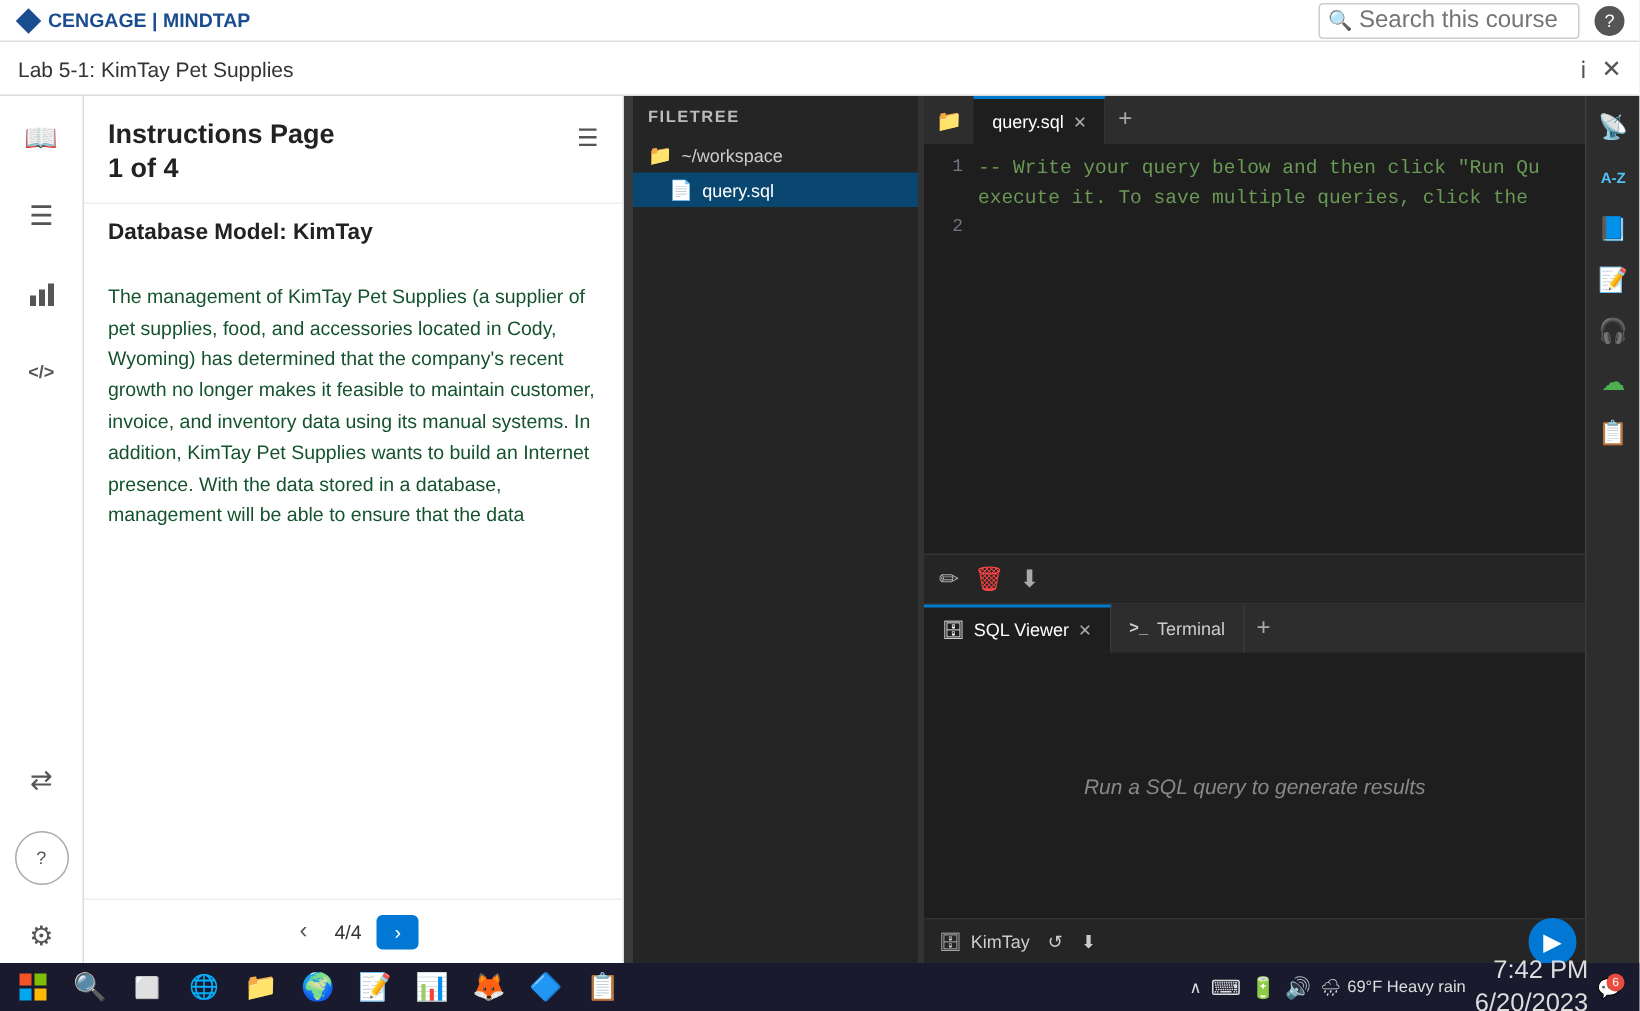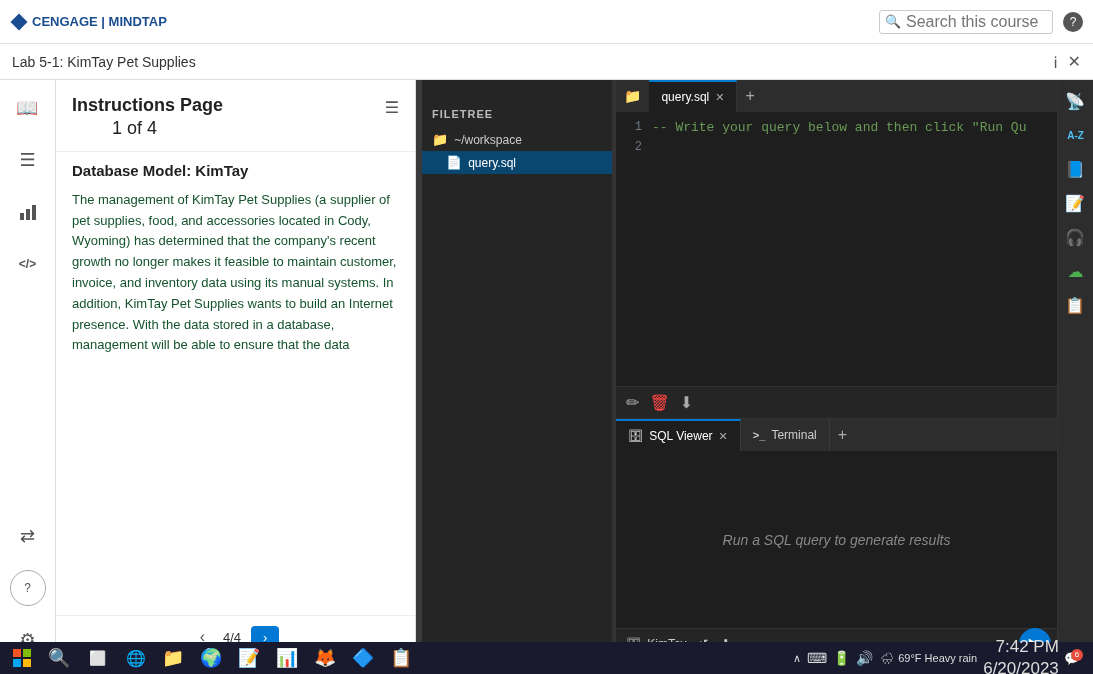--- a/index.html
+++ b/index.html
@@ -1,21 +1,21 @@
 <!DOCTYPE html>
 <html><head>
   <meta charset="utf-8">
   <style>
     * { box-sizing: border-box; margin: 0; padding: 0; }
     body { font-family: Arial, sans-serif; font-size: 13px; background: #f0f0f0; width: 1093px; height: 674px; overflow: hidden; }
 
     
     #top-bar {
       display: flex; align-items: center; justify-content: space-between;
-      background: #fff; height: 44px; border-bottom: 1px solid #ddd;
+      background: #fff; height: 28px; border-bottom: 1px solid #ddd;
       padding: 0 10px;
     }
     #top-bar-left { display: flex; align-items: center; gap: 6px; }
     .cengage-logo { display: flex; align-items: center; gap: 4px; font-weight: bold; font-size: 13px; color: #1a4d8f; }
     #top-bar-right { display: flex; align-items: center; gap: 10px; }
     .search-box { display: flex; align-items: center; gap: 4px; border: 1px solid #ccc; border-radius: 3px; padding: 2px 6px; }
     .search-box input { border: none; outline: none; font-size: 16px; width: 140px; }
     .help-btn { width: 20px; height: 20px; border-radius: 50%; background: #555; color: #fff; border: none; cursor: pointer; font-size: 12px; display: flex; align-items: center; justify-content: center; }
 
     
@@ -44,21 +44,21 @@
       width: 360px; background: #fff; border-right: 1px solid #ddd;
       display: flex; flex-direction: column; overflow: hidden;
     }
     #instructions-header {
       padding: 14px 16px 10px 16px; border-bottom: 1px solid #eee;
       display: flex; justify-content: space-between; align-items: flex-start;
     }
     #instructions-title { font-size: 18px; font-weight: bold; color: #222; line-height: 1.3; }
     .hamburger-icon { font-size: 16px; color: #555; cursor: pointer; margin-top: 4px; }
     #instructions-body { flex: 1; overflow-y: auto; padding: 10px 16px; }
-    #instructions-body h2 { font-size: 15px; font-weight: bold; color: #222; margin-bottom: 11px; }
+    #instructions-body h2 { font-size: 15px; font-weight: bold; color: #222; margin-bottom: 25px; }
     #instructions-body p { font-size: 13px; color: #14532d; line-height: 1.6; }
     #instructions-footer {
       display: flex; align-items: center; justify-content: center; gap: 10px;
       padding: 8px; border-top: 1px solid #eee; background: #fff;
     }
     .nav-btn { 
       border: none; background: none; cursor: pointer; padding: 4px 8px;
       color: #555; font-size: 16px;
     }
     .nav-btn-active {
@@ -71,21 +71,21 @@
     #editor-area { flex: 1; display: flex; flex-direction: column; background: #1e1e1e; }
 
     
     #filetree-editor { display: flex; flex: 1; overflow: hidden; }
     #filetree {
       width: 190px; background: #252526; color: #ccc; font-size: 12px;
       display: flex; flex-direction: column;
     }
     #filetree-header {
       padding: 8px 10px; font-size: 11px; font-weight: bold; color: #bbb;
-      text-transform: uppercase; letter-spacing: 1px; margin-top: 20px;
+      text-transform: uppercase; letter-spacing: 1px;
     }
     .filetree-item { display: flex; align-items: center; gap: 6px; padding: 4px 10px; cursor: pointer; }
     .filetree-item.selected { background: #094771; color: #fff; }
     .ft-icon { font-size: 13px; }
 
     
     #editor-container { flex: 1; display: flex; flex-direction: column; }
     #editor-tabs {
       display: flex; align-items: center; background: #2d2d2d; height: 32px; gap: 0;
     }
@@ -223,21 +223,21 @@
     <div class="left-icon" style="font-size:12px;font-weight:bold;color:#555;">&lt;/&gt;</div>
     <div class="left-icon left-icon-bottom">⇄</div>
     <div class="left-icon" style="border:1px solid #aaa;border-radius:50%;font-size:12px;">?</div>
     <div class="left-icon">⚙</div>
   </div>
 
   <div id="instructions-panel">
     <div id="instructions-header">
       <div>
         <div id="instructions-title">Instructions Page</div>
-        <div id="instructions-title" style="font-size:18px;font-weight:normal;color:#222;margin-left:40px;">1 of 4</div>
+        <div id="instructions-title" style="font-size:18px;font-weight:bold;color:#222;">1 of 4</div>
       </div>
       <div class="hamburger-icon">☰</div>
     </div>
     <div id="instructions-body">
       <h2>Database Model: KimTay</h2>
       <p>The management of KimTay Pet Supplies (a supplier of pet supplies, food, and accessories located in Cody, Wyoming) has determined that the company's recent growth no longer makes it feasible to maintain customer, invoice, and inventory data using its manual systems. In addition, KimTay Pet Supplies wants to build an Internet presence. With the data stored in a database, management will be able to ensure that the data</p>
     </div>
     <div id="instructions-footer">
       <button class="nav-btn">‹</button>
       <span class="page-indicator">4/4</span>
@@ -272,20 +272,24 @@
             <span>query.sql</span>
             <span class="tab-close">✕</span>
           </div>
           <span class="tab-add">+</span>
         </div>
 
         <div id="code-editor">
           <div class="code-line">
             <span class="line-num">1</span>
             <span class="line-content">-- Write your query below and then click "Run Qu</span>
+          </div>
+          <div class="code-line">
+            <span class="line-num"></span>
+            <span class="line-content">execute it. To save multiple queries, click the</span>
           </div>
           <div class="code-line">
             <span class="line-num">2</span>
             <span class="line-content"></span>
           </div>
         </div>
 
         <div id="editor-toolbar">
           <span class="toolbar-icon">✏</span>
           <span class="toolbar-icon red">🗑</span>

